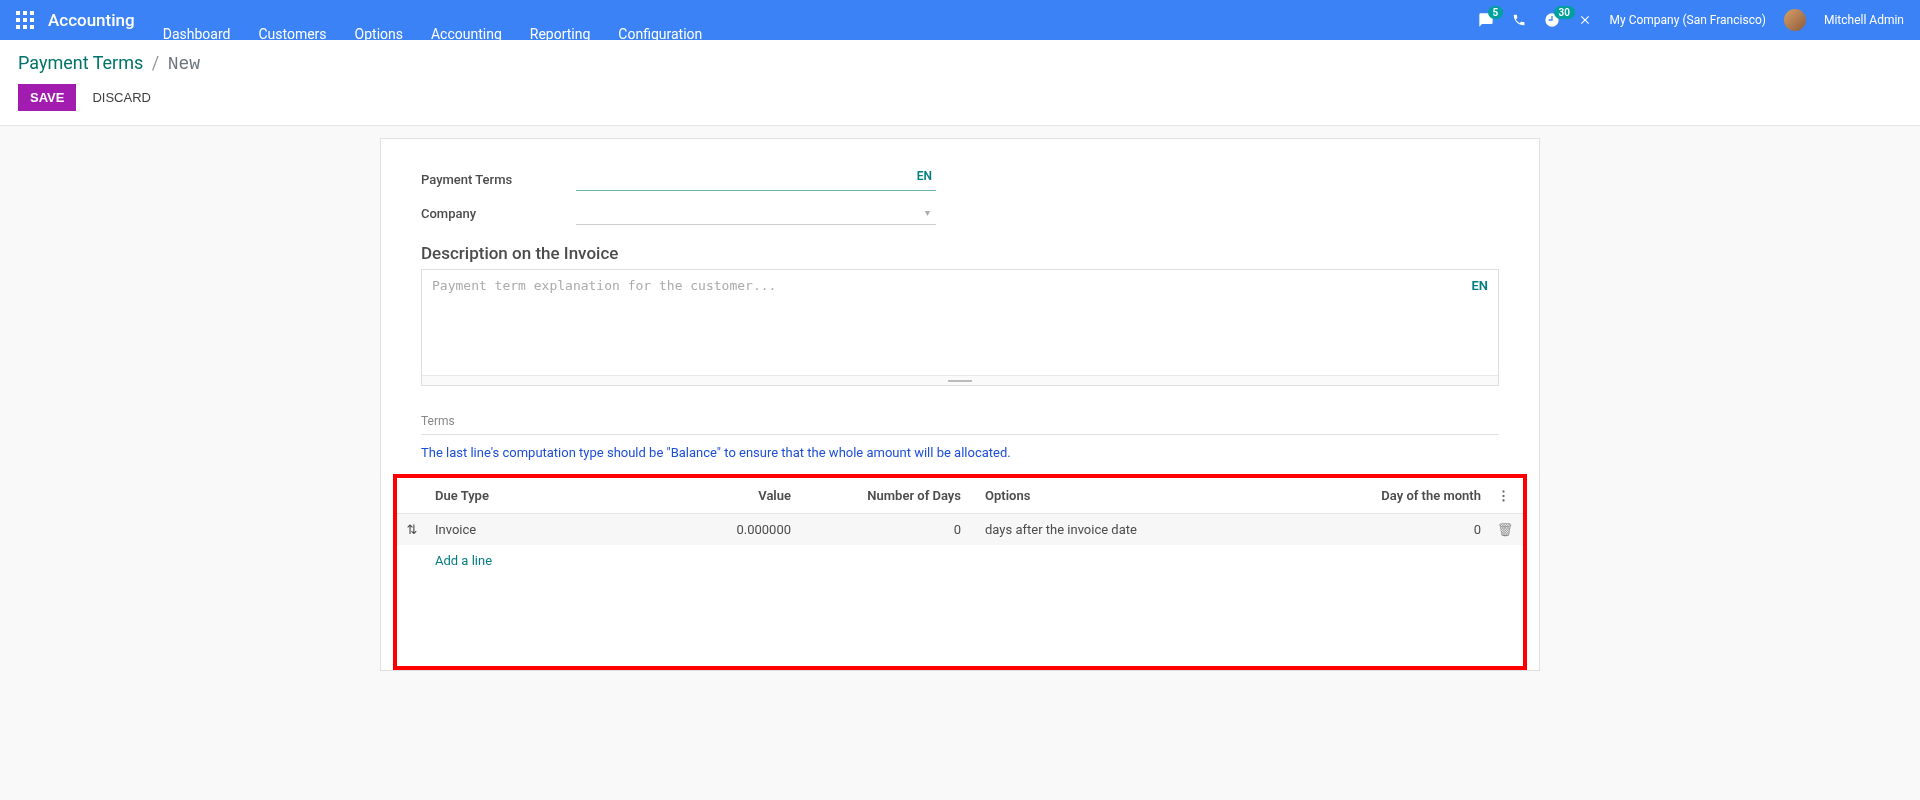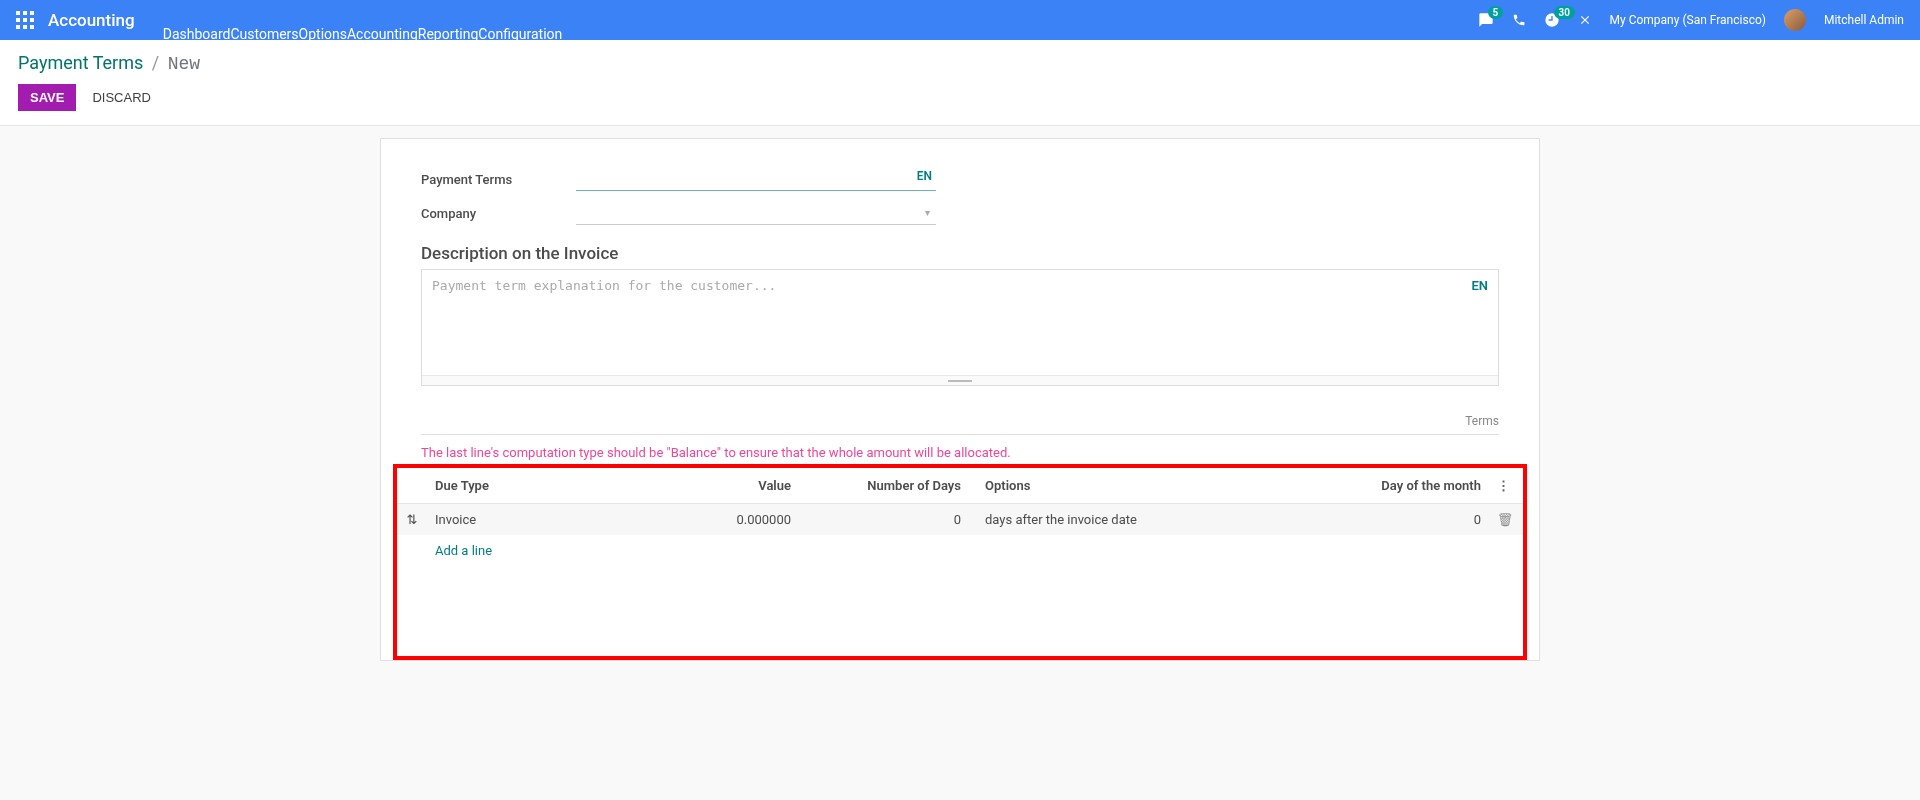--- a/index.html
+++ b/index.html
@@ -1,21 +1,21 @@
 <!DOCTYPE html>
 <html><head>
 <meta charset="utf-8">
 <style>
 * { box-sizing: border-box; margin: 0; padding: 0; }
 body { font-family: -apple-system, BlinkMacSystemFont, "Segoe UI", Roboto, "Helvetica Neue", Arial, sans-serif; font-size: 13px; color: #4c4c4c; background: #f9f9f9; }
 .topnav { background: #3b82f6; height: 40px; display: flex; align-items: center; padding: 0 16px; color: #fff; text-align: center; }
 .apps-icon { width: 18px; height: 18px; margin-right: 14px; cursor: pointer; }
 .apps-icon svg rect { fill: #fff; }
 .brand { font-size: 17px; font-weight: 500; margin-right: 28px; }
-.nav-menu { display: flex; flex: 1; margin-top: 28px; }
+.nav-menu { display: flex; gap: 28px; flex: 1; margin-top: 28px; }
 .nav-item { color: #fff; cursor: pointer; font-size: 14px; }
 .nav-right { display:flex; align-items:center; gap:18px; }
 .icon-btn { position: relative; cursor: pointer; display:flex; align-items:center; }
 .badge { background: #00a09d; color: #fff; font-size: 10px; border-radius: 8px; padding: 1px 5px; position: absolute; top: -6px; left: 10px; font-weight:600; }
 .company-name { font-size: 12px; }
 .avatar { width: 22px; height: 22px; border-radius: 50%; background: linear-gradient(135deg,#d9a066,#8b5a3c); display:inline-block; }
 .subheader { background: #fff; padding: 12px 18px 14px; border-bottom: 1px solid #e6e6e6; }
 .breadcrumb { font-size: 18px; margin-bottom: 10px; }
 .breadcrumb .link { color: #00736b; cursor:pointer; }
 .breadcrumb .sep { color: #999; margin: 0 4px; }
@@ -32,23 +32,23 @@
 .input-line.grey { border-bottom-color:#ccc; }
 .lang-badge { position:absolute; right:4px; top:2px; color:#017e84; font-size:12px; font-weight:600; cursor:pointer; }
 .caret-down { position:absolute; right:6px; top:6px; color:#aaa; font-size:10px; }
 .desc-label { font-size:17px; font-weight:500; margin: 18px 0 6px; }
 .desc-wrap { position:relative; border:1px solid #ddd; }
 .desc-area { width:100%; height:102px; border:none; padding:8px 40px 8px 10px; font-size:13px; resize:none; outline:none; color:#4c4c4c; }
 .desc-area::placeholder { color:#aaa; }
 .desc-lang { position:absolute; right:10px; top:8px; color:#017e84; font-weight:600; font-size:13px; cursor:pointer; }
 .resize-handle { height:10px; border-top:1px solid #e8e8e8; background:#fafafa; display:flex; justify-content:center; align-items:center; cursor:ns-resize; }
 .resize-handle span { width:24px; height:2px; border-top:1px solid #bbb; border-bottom:1px solid #bbb; display:block; }
-.section-title { font-size:12px; color:#888; margin-top:28px; border-bottom:1px solid #e0e0e0; padding-bottom:6px;text-align:right; }
-.hint-text { font-size:13px; color:#ec4899; margin-top:10px; }
-.highlight-box { border:4px solid #ff0000; margin-top:4px; padding-bottom:90px; margin-left:-28px; margin-right:-28px; background:#fff; }
+.section-title { font-size:12px; color:#888; margin-top:28px; border-bottom:1px solid #e0e0e0; padding-bottom:6px; }
+.hint-text { font-size:13px; color:#1d4ed8; margin-top:10px; }
+.highlight-box { border:4px solid #ff0000; margin-top:14px; padding-bottom:90px; margin-left:-28px; margin-right:-28px; background:#fff; }
 table.terms { width:100%; border-collapse:collapse; font-size:13px; }
 table.terms th { text-align:left; padding: 10px 8px; font-weight:600; color:#4c4c4c; border-bottom:1px solid #e6e6e6; }
 table.terms th.num, table.terms td.num { text-align:right; }
 table.terms td { padding: 8px; color:#4c4c4c; }
 .handle-col { width:30px; text-align:center; color:#bbb; }
 .row-hover { background:#f7f7f7; }
 .kebab { cursor:pointer; color:#666; }
 .trash { cursor:pointer; color:#888; }
 .add-line { color:#017e84; cursor:pointer; padding:8px 8px 8px 38px; display:block; }
 .opt-col { width:34px; }

